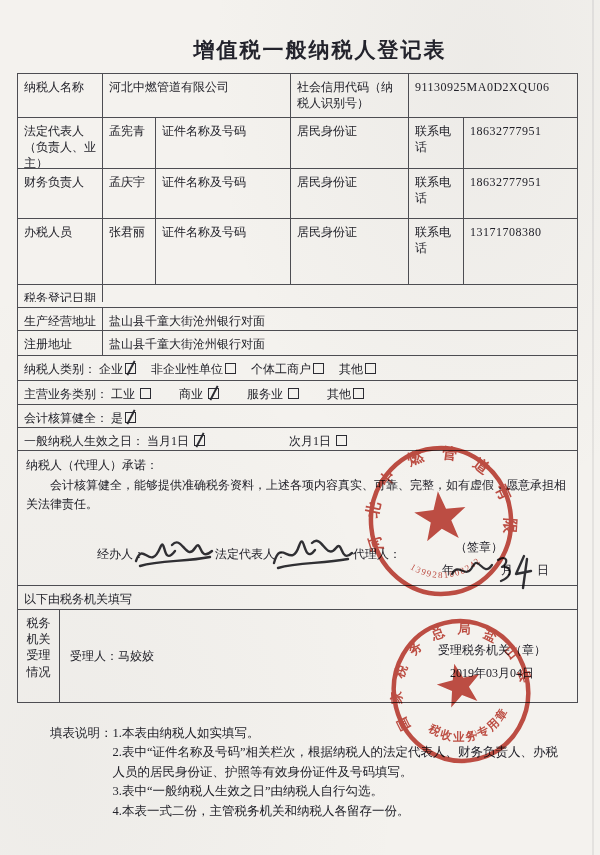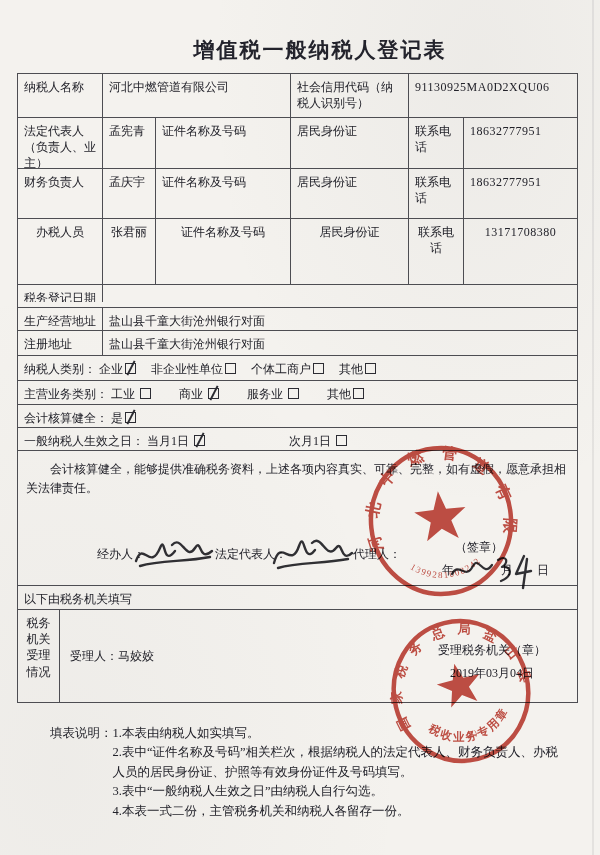--- a/index.html
+++ b/index.html
@@ -39,21 +39,21 @@
   .cell{
     border-right:1px solid #4d4d52;box-sizing:border-box;
     padding:5px 6px 0 6px;overflow:hidden;
   }
   .cell:last-child{border-right:none;}
   .cA{width:85px;}  .cB{width:53px;}  .cC{width:135px;}
   .cD{width:118px;} .cE{width:55px;}  .cF{flex:1;}
   .cW2{width:188px;}
   .cSide{width:42px;text-align:center;}
   .cFull{flex:1;border-right:none;}
-  .r1{height:44px;} .r2{height:51px;} .r3{height:50px;} .r4{height:66px;text-align:center;}
+  .r1{height:44px;} .r2{height:51px;} .r3{height:50px;} .r4{height:66px;}
   .r5{height:23px;flex-direction:column;} .r6{height:23px;} .r7{height:25px;} .r8{height:25px;}
   .r9{height:24px;} .r10{height:23px;} .r11{height:23px;}
   .r12{height:135px;} .r13{height:24px;} .r14{height:92px;}
   .num{letter-spacing:0.5px;}
   
   .cb{
     display:inline-block;width:11px;height:11px;border:1.5px solid #2c2c33;
     vertical-align:-1px;margin:0 3px 0 2px;position:relative;box-sizing:border-box;
   }
   .cb.checked::after{
@@ -162,20 +162,21 @@
     <div class="row r11">
       <div class="cell cFull">
         <span>一般纳税人生效之日：</span>
         <span class="opt-gap"><span>当月1日</span> <span class="cb checked"></span></span>
         <span class="opt"><span>次月1日</span> <span class="cb"></span></span>
       </div>
     </div>
 
     <div class="row r12">
       <div class="cell cFull promise">
+        <div>纳税人（代理人）承诺：</div>
         <div class="body">会计核算健全，能够提供准确税务资料，上述各项内容真实、可靠、完整，如有虚假，愿意承担相关法律责任。</div>
         <span class="abs" style="left:79px;top:95px;">经办人：</span>
         <span class="abs" style="left:197px;top:95px;">法定代表人：</span>
         <span class="abs" style="left:335px;top:95px;">代理人：</span>
         <span class="abs" style="left:437px;top:88px;text-align:right;">（签章）</span>
         <span class="abs" style="left:424px;top:111px;">年</span>
         <span class="abs" style="left:483px;top:111px;">月</span>
         <span class="abs" style="left:519px;top:111px;">日</span>
       </div>
     </div>

